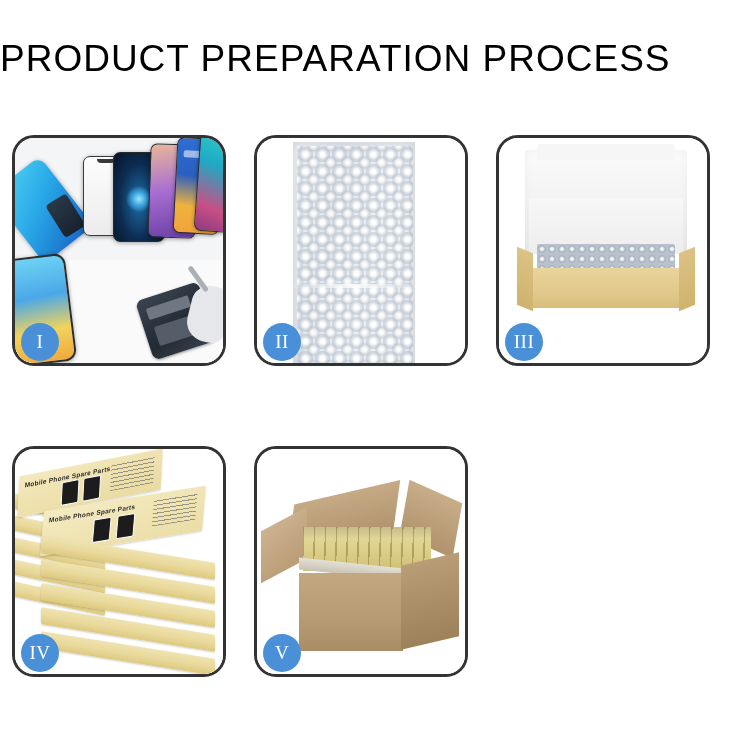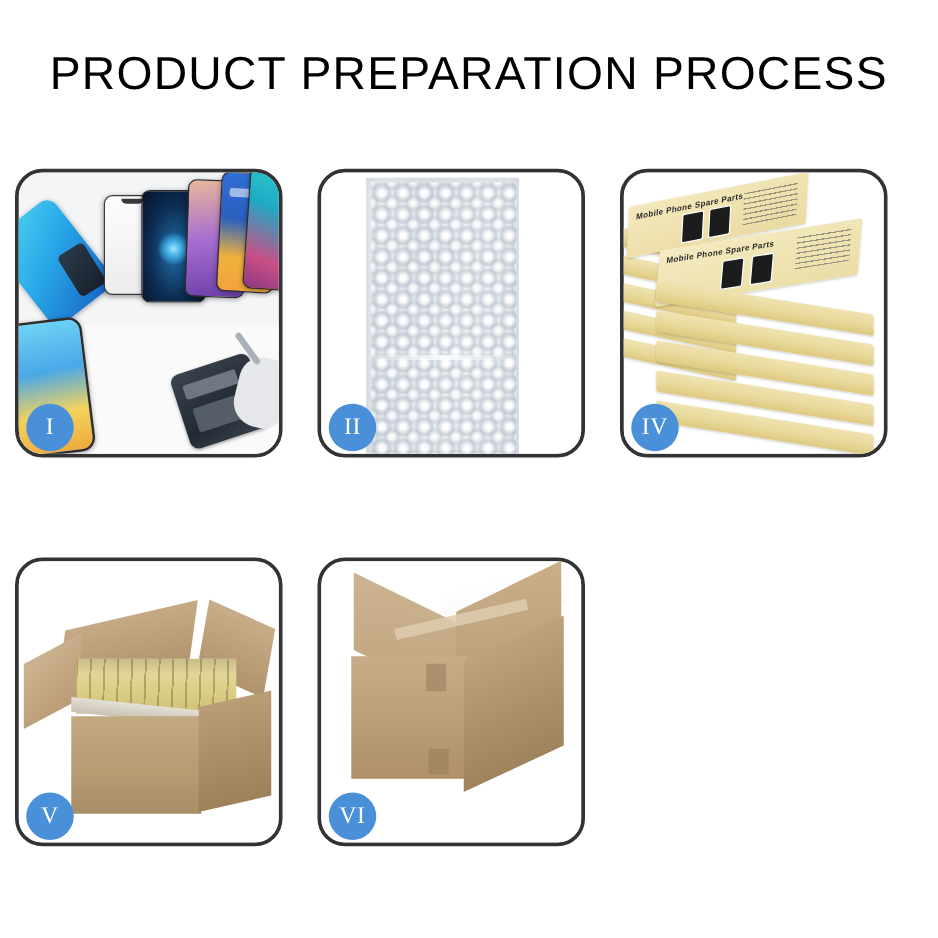--- a/index.html
+++ b/index.html
@@ -13,21 +13,21 @@
     font-family: "Liberation Sans", sans-serif;
     overflow: hidden;
     position: relative;
   }
 
   
   .header {
     position: absolute;
     top: 0; left: 0; right: 0;
     height: 130px;
-    text-align: center;
+    text-align: left;
   }
   .title {
     margin: 0;
     padding-top: 38px;
     font-size: 37px;
     font-weight: 400;
     letter-spacing: 1.0px;
     color: #000000;
     font-family: "Liberation Sans", sans-serif;
     white-space: nowrap;
@@ -417,20 +417,30 @@
       <div class="p2-bg"></div>
       <div class="bubblewrap">
         <div class="bubbles"></div>
         <div class="bubbles2"></div>
         <div class="bw-seam"></div>
       </div>
     </div>
     <div class="badge">II</div>
   </div>
 
+  <div class="panel">
+    <div class="panel-media">
+      <div class="p3-bg"></div>
+      <div class="b3-lid"></div>
+      <div class="b3-inner"></div>
+      <div class="b3-wrap"></div>
+      <div class="b3-base"></div>
+    </div>
+    <div class="badge">III</div>
+  </div>
 
   <div class="panel">
     <div class="panel-media">
       <div class="p4-bg"></div>
       <div class="stack">
         <div class="sbox sb-l1"></div>
         <div class="sbox sb-l2"></div>
         <div class="sbox sb-l3"></div>
         <div class="sbox sb-l4"></div>
         <div class="sbox sb-l5"></div>
@@ -466,28 +476,14 @@
       <div class="c5-flapL"></div>
       <div class="c5-flapR"></div>
       <div class="c5-inner"></div>
       <div class="c5-rim"></div>
       <div class="c5-front"></div>
       <div class="c5-side"></div>
     </div>
     <div class="badge">V</div>
   </div>
 
-  <div class="panel">
-    <div class="panel-media">
-      <div class="p6-bg"></div>
-      <div class="c6-wrap"></div>
-      <div class="c6-topL"></div>
-      <div class="c6-topR"></div>
-      <div class="c6-tape"></div>
-      <div class="c6-front"></div>
-      <div class="c6-side"></div>
-      <div class="c6-tab1"></div>
-      <div class="c6-tab2"></div>
-    </div>
-    <div class="badge">VI</div>
-  </div>
 
 </div>
 
 </body></html>

